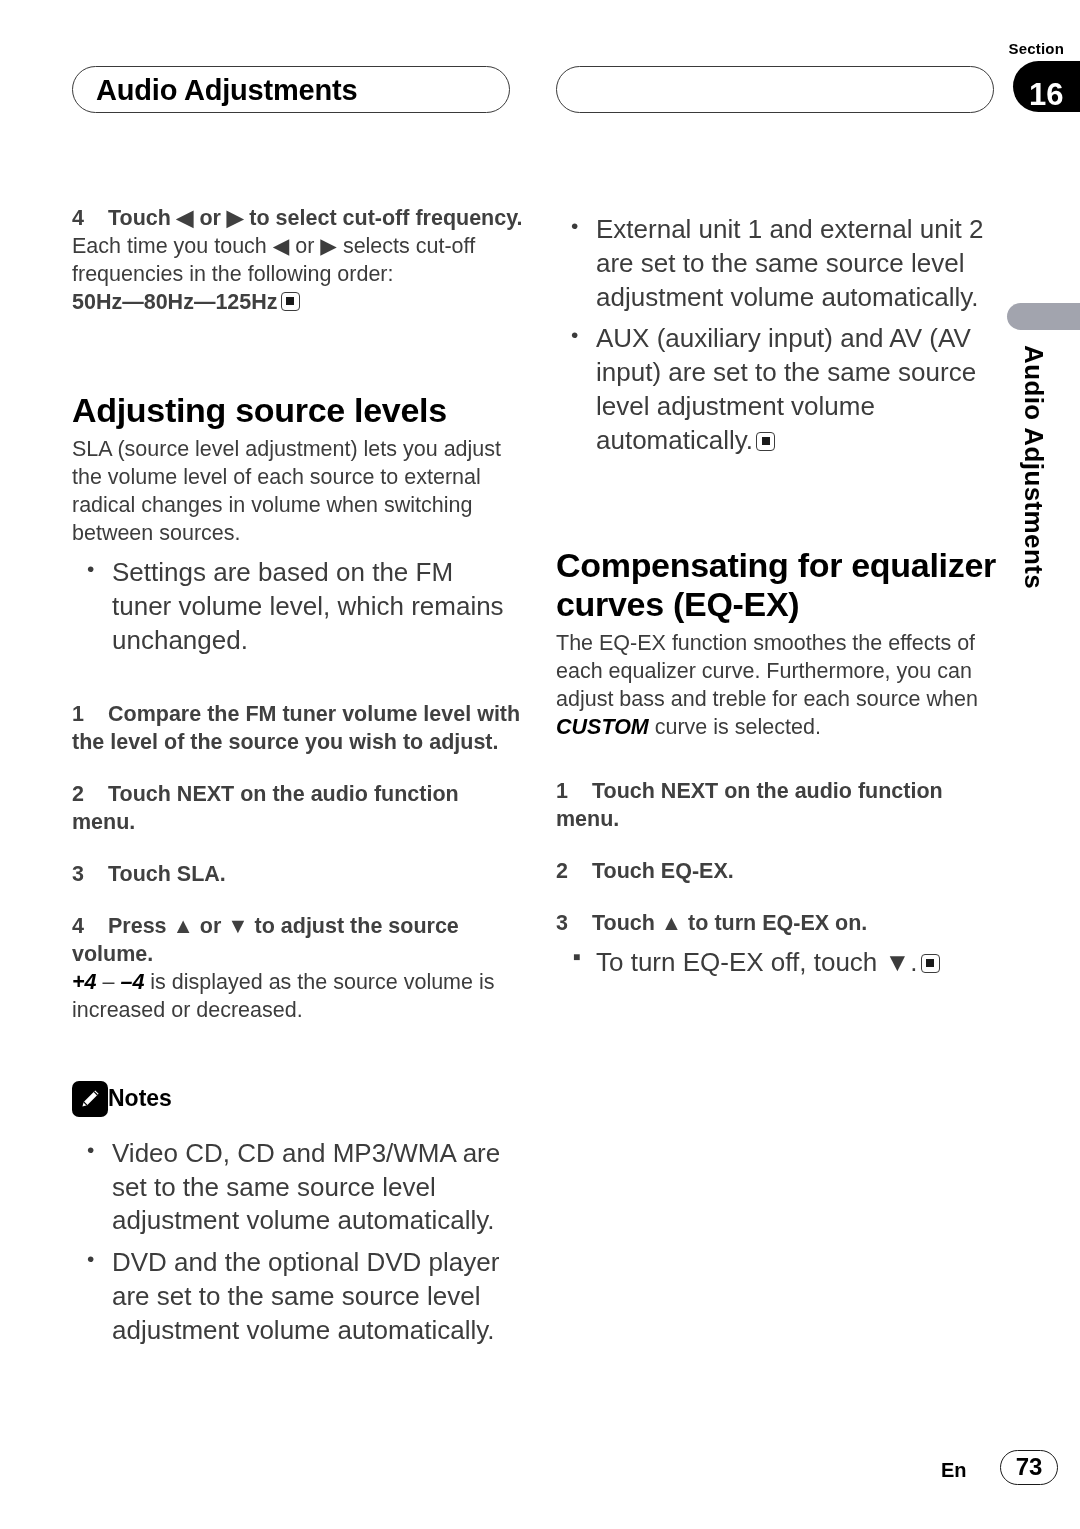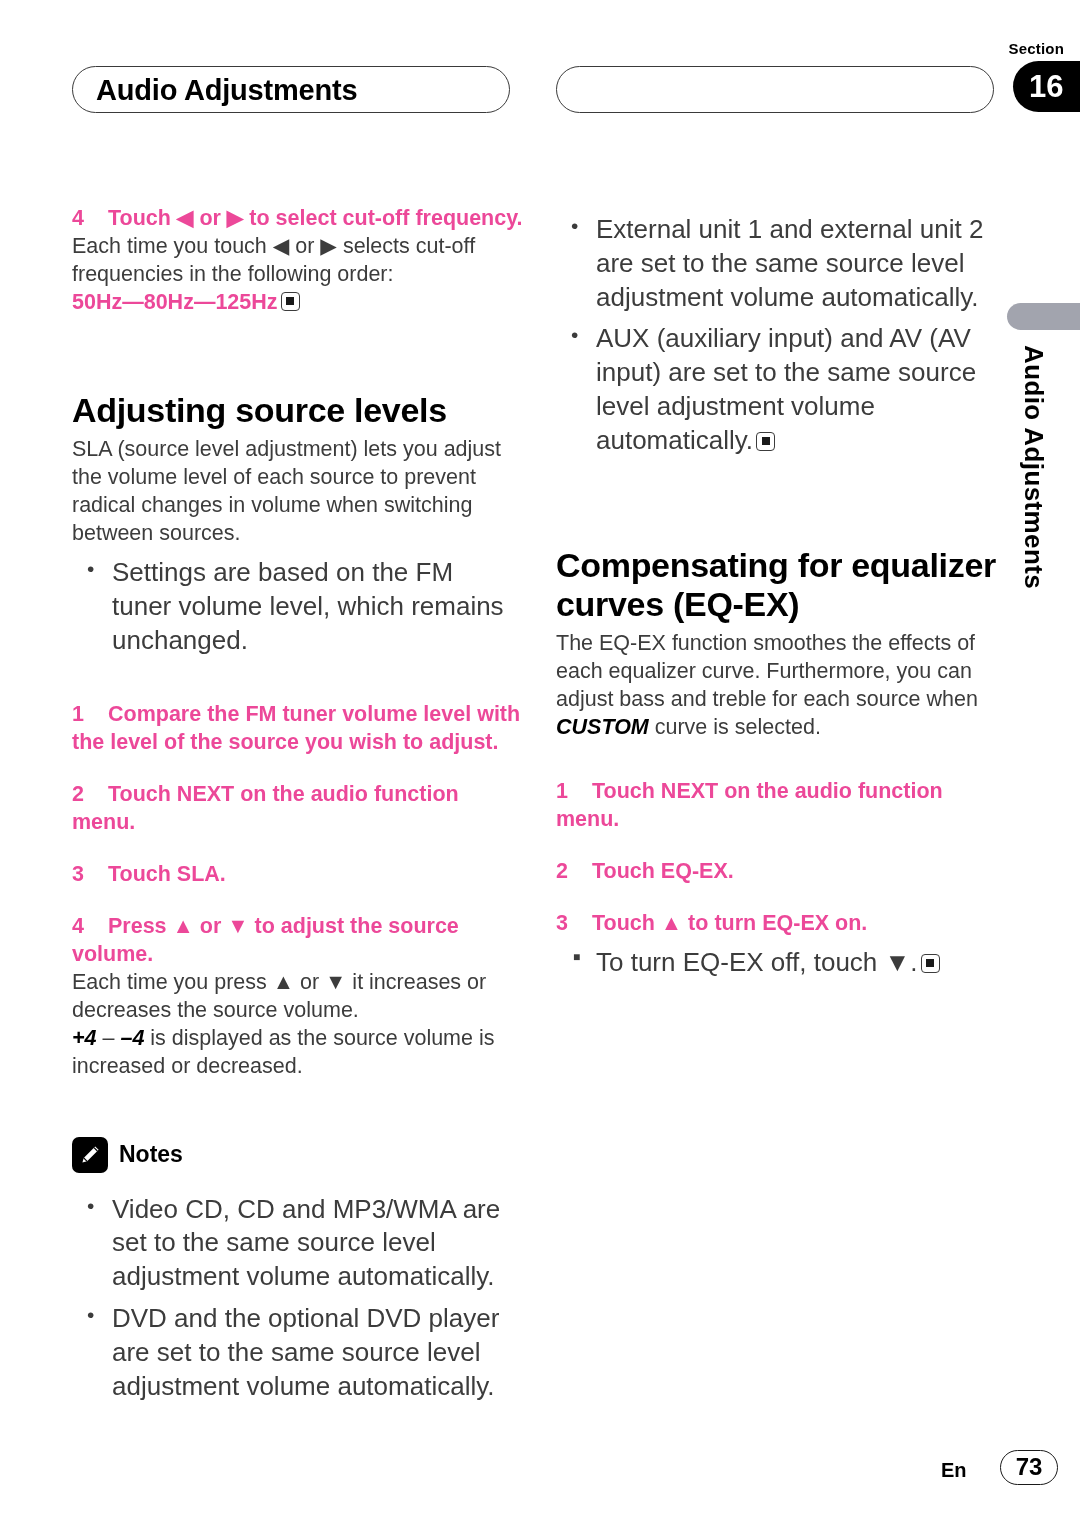--- a/index.html
+++ b/index.html
@@ -68,21 +68,21 @@
     top: 61px;
     width: 67px;
     height: 51px;
     background: #000;
     border-top-left-radius: 26px;
     border-bottom-left-radius: 26px;
   }
   .section-num {
     position: absolute;
     left: 1029px;
-    top: 61px;
+    top: 69px;
     height: 52px;
     line-height: 51px;
     font-size: 31px;
     font-weight: bold;
     color: #ffffff;
   }
 
   
   .side-tab {
     position: absolute;
@@ -127,21 +127,21 @@
   }
   .body {
     font-size: 21.5px;
     line-height: 1.30;
     color: #3c3c3c;
     margin: 0;
   }
   .step {
     font-size: 21.5px;
     font-weight: bold;
-    color: #ec4899;
+    color: #404040;
     line-height: 1.30;
     margin: 0;
     text-indent: 0;
   }
   .step .num {
     font-weight: bold;
     display: inline-block;
     width: 36px;
   }
   .bold-inline { font-weight: bold; color: #000; font-style: italic; }
@@ -200,21 +200,20 @@
     transform: translate(-50%, -50%);
     width: 8px;
     height: 8px;
     background: #1a1a1a;
   }
 
   
   .notes-head {
     display: flex;
     align-items: center;
-    gap: 11px;
   }
   .notes-icon {
     width: 36px;
     height: 36px;
     background: #000;
     border-radius: 7px;
     display: flex;
     align-items: center;
     justify-content: center;
     flex: none;
@@ -281,21 +280,21 @@
     </p>
     <p class="body">Each time you touch ◀ or ▶ selects cut-off frequencies in the following order:</p>
     <p class="step">
       <span>50Hz—80Hz—125Hz</span><span class="eos"></span>
     </p>
 
     <div class="sp-44"></div>
     <div class="sp-30"></div>
 
     <h1 class="h1">Adjusting source levels</h1>
-    <p class="body">SLA (source level adjustment) lets you adjust the volume level of each source to prevent radical changes in volume when switching between sources.</p>
+    <p class="body">SLA (source level adjustment) lets you adjust the volume level of each source to external radical changes in volume when switching between sources.</p>
 
     <ul class="bullets">
       <li>Settings are based on the FM tuner volume level, which remains unchanged.</li>
     </ul>
 
     <div class="sp-36"></div>
 
     <p class="step">
       <span class="num">1</span><span>Compare the FM tuner volume level with the level of the source you wish to adjust.</span>
     </p>
@@ -310,21 +309,20 @@
 
     <p class="step">
       <span class="num">3</span><span>Touch SLA.</span>
     </p>
 
     <div class="sp-24"></div>
 
     <p class="step">
       <span class="num">4</span><span>Press ▲ or ▼ to adjust the source volume.</span>
     </p>
-    <p class="body">Each time you press ▲ or ▼ it increases or decreases the source volume.</p>
     <p class="body"><span class="bold-inline">+4</span><span> – </span><span class="bold-inline">–4</span><span> is displayed as the source volume is increased or decreased.</span></p>
 
     <div class="sp-36"></div>
     <div class="sp-20"></div>
 
     <div class="notes-head">
       <span class="notes-icon">
         <svg width="24" height="24" viewBox="0 0 24 24" aria-hidden="true">
           <path d="M17.2 3.4 L20.6 6.8 L9.1 18.3 L4.4 19.6 L5.7 14.9 Z" fill="#ffffff"></path>
           <path d="M5.7 14.9 L9.1 18.3" stroke="#000" stroke-width="1.2" fill="none"></path>

